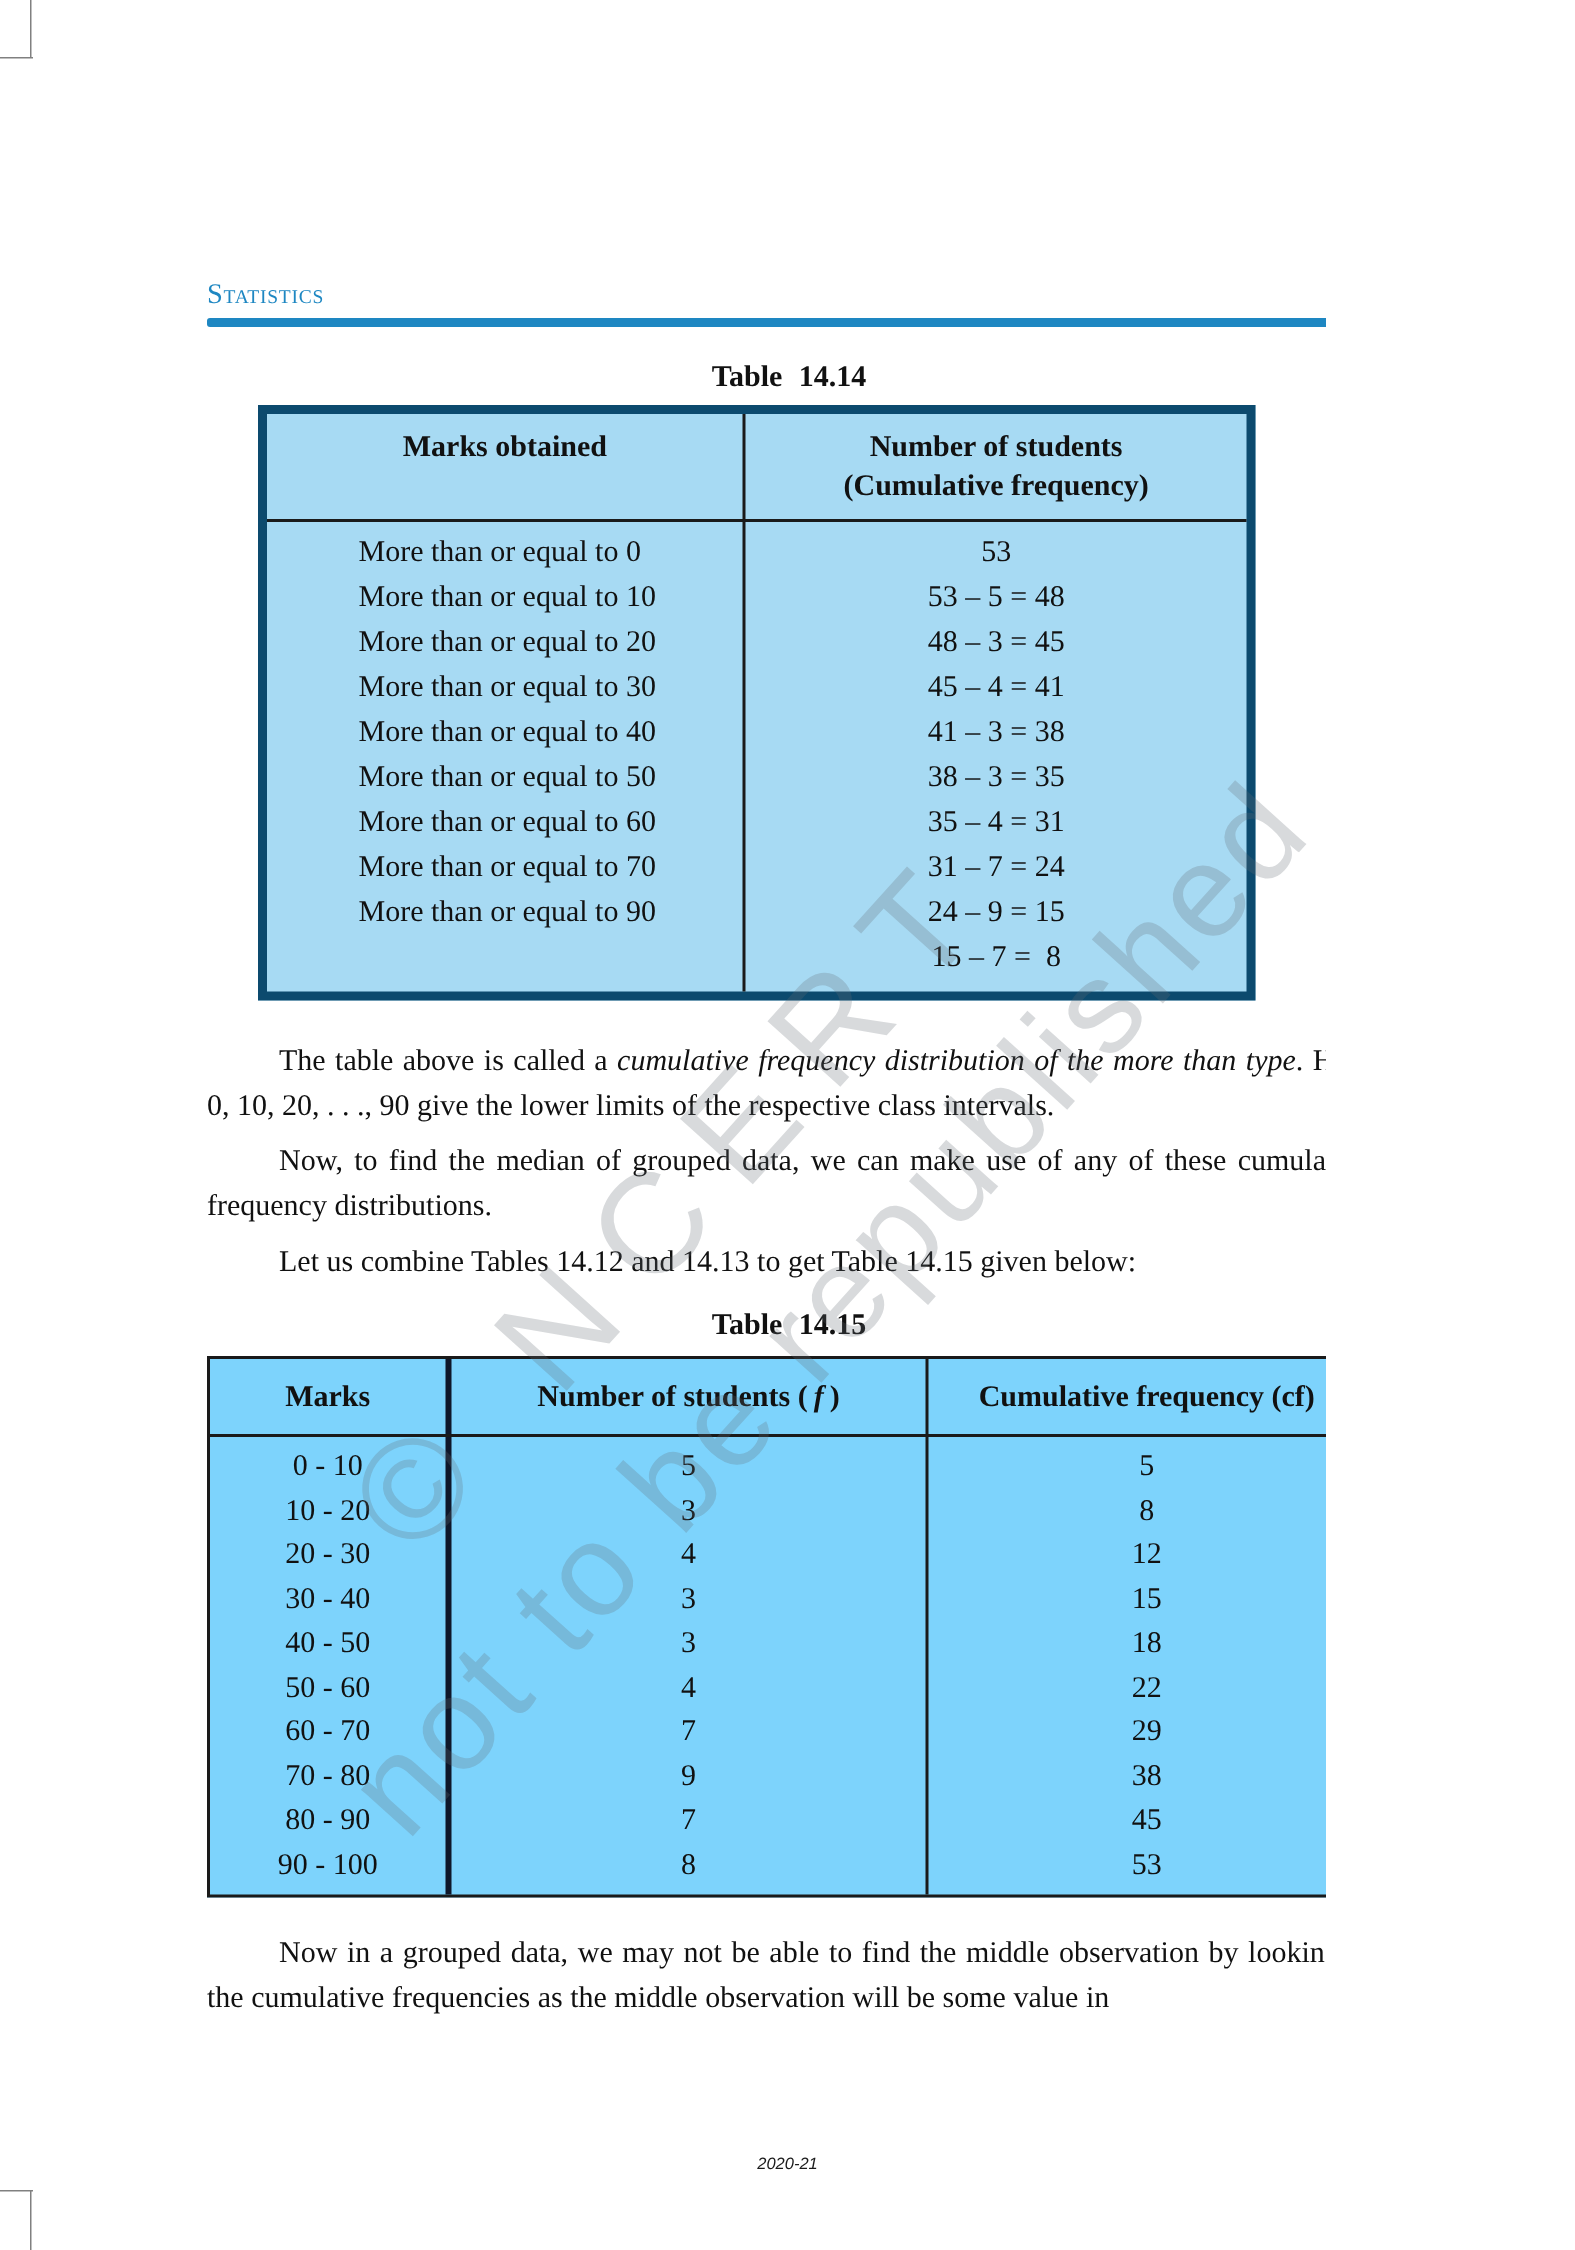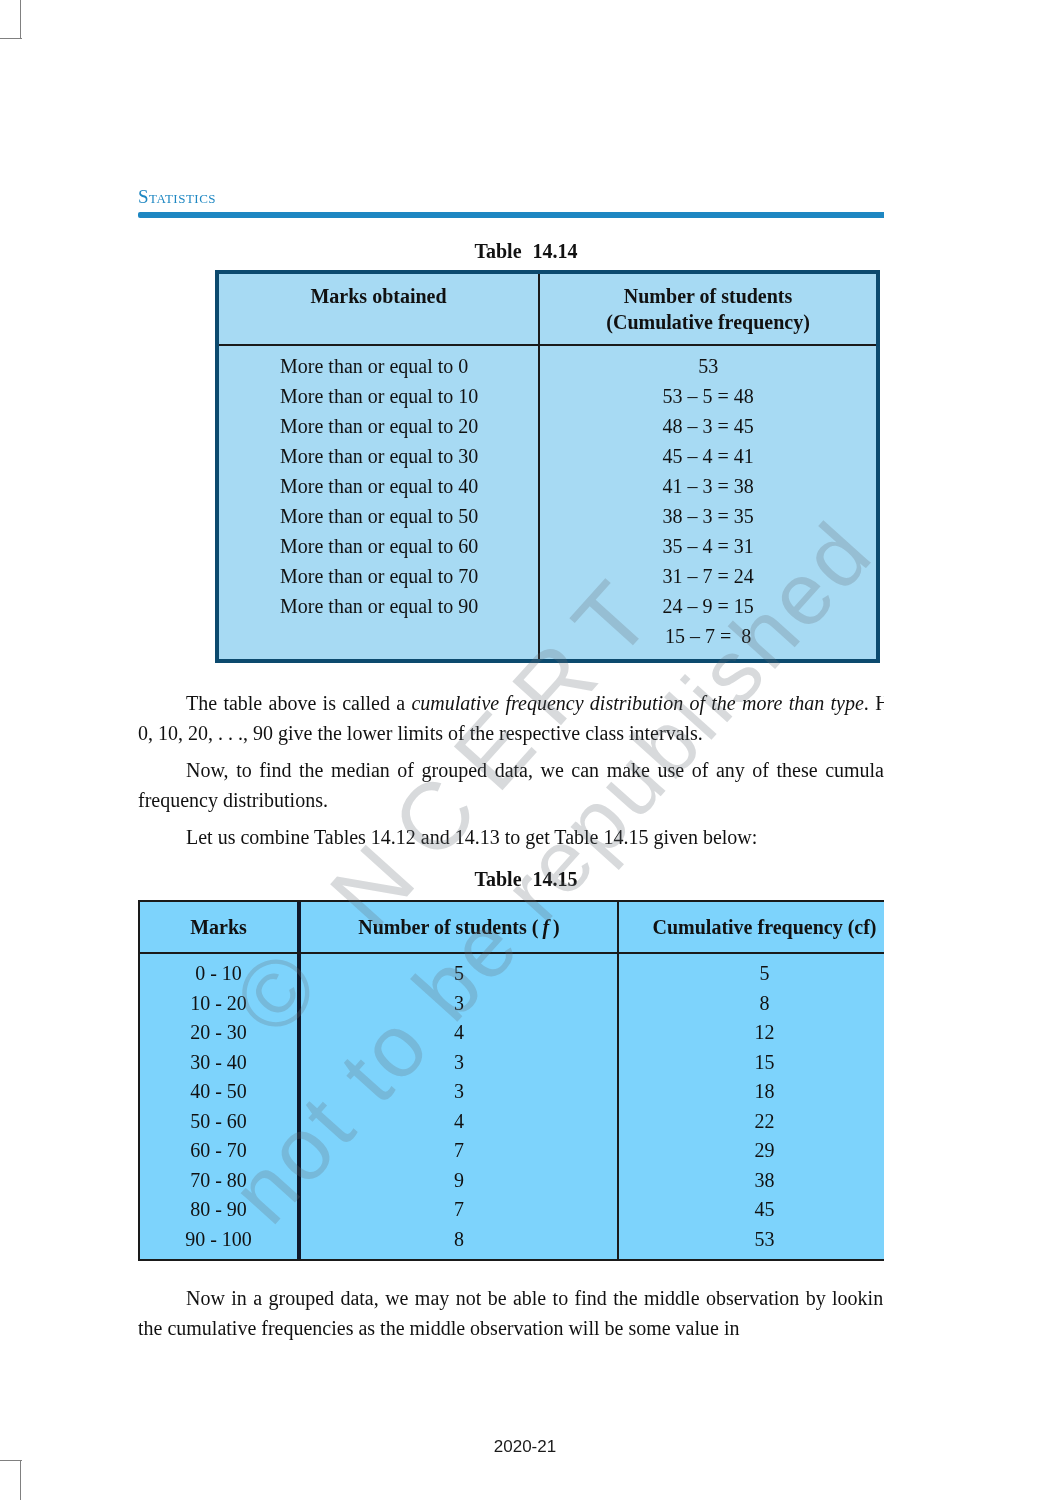--- a/index.html
+++ b/index.html
@@ -30,21 +30,21 @@
   .running-title {
     color: #1e87c2; font-variant: small-caps; font-size: 19px;
     letter-spacing: 0.5px; font-weight: normal;
   }
   .page-num { color: #14532d; font-size: 19px; }
   .head-rule { margin-top: 4px; height: 6px; background: #1e87c2; border-radius: 2px; }
 
   .table-title { margin-top: 22px; text-align: center; font-weight: bold; font-size: 20px; line-height: 22px; word-spacing: 6px; }
 
   
-  .t1 { margin-top: 8px; margin-left: 77px; width: 665px; border: 4px solid #0c4a6e; background: #a7daf3; }
+  .t1 { margin-top: 8px; margin-left: 34px; width: 665px; border: 6px solid #0c4a6e; background: #a7daf3; }
   .t1-head { display: flex; border-bottom: 2px solid #1a1a1a; }
   .t1 .c1 { width: 323px; }
   .t1 .c2 { width: 342px; border-left: 2px solid #1a1a1a; text-align: center; }
   .t1-head .c1, .t1-head .c2 { font-weight: bold; font-size: 20px; line-height: 26px; padding-top: 9px; padding-bottom: 9px; text-align: center; }
 
   
   .t1-body { display: flex; }
   .t1-body .col { padding-top: 5px; padding-bottom: 8px; }
   .t1-body .c1l { width: 323px; padding-left: 26px; }
   .t1-body .c2l { width: 342px; border-left: 2px solid #1a1a1a; }
@@ -61,21 +61,21 @@
   .t2-head { display: flex; border-bottom: 2px solid #1a1a1a; }
   .t2-head > div { font-weight: bold; font-size: 20px; line-height: 24px; padding: 13px 2px; text-align: center; }
   .t2 .k1 { width: 157px; }
   .t2 .k2 { width: 320px; border-left: 4px solid #0f172a; }
   .t2 .k3 { width: 293px; border-left: 2px solid #1a1a1a; }
   .t2-body { display: flex; }
   .t2-body .col { padding-top: 5px; padding-bottom: 5px; }
   .t2-body .cell { text-align: center; font-size: 20px; line-height: 29.5px; }
 
   .footer { position: absolute; left: 0; top: 1437px; width: 1050px; text-align: center; z-index: 2;
-    font-family: "Liberation Sans", sans-serif; font-size: 17px; color: #1a1a1a; }
+    font-family: "Liberation Sans", sans-serif; font-size: 11px; color: #1a1a1a; font-style: italic; }
 
   
   .wm { position: absolute; z-index: 5; pointer-events: none; white-space: nowrap;
     font-family: "Liberation Sans", sans-serif; color: rgba(100, 108, 114, 0.25); }
   .wm1 { left: 450px; top: 800px; font-size: 95px; letter-spacing: 24px;
     transform: translate(-50%, -50%) rotate(-48deg); }
   .wm2 { left: 552px; top: 872px; font-size: 88px; letter-spacing: 4px;
     transform: translate(-50%, -50%) rotate(-48deg); }
 </style>
 </head>

